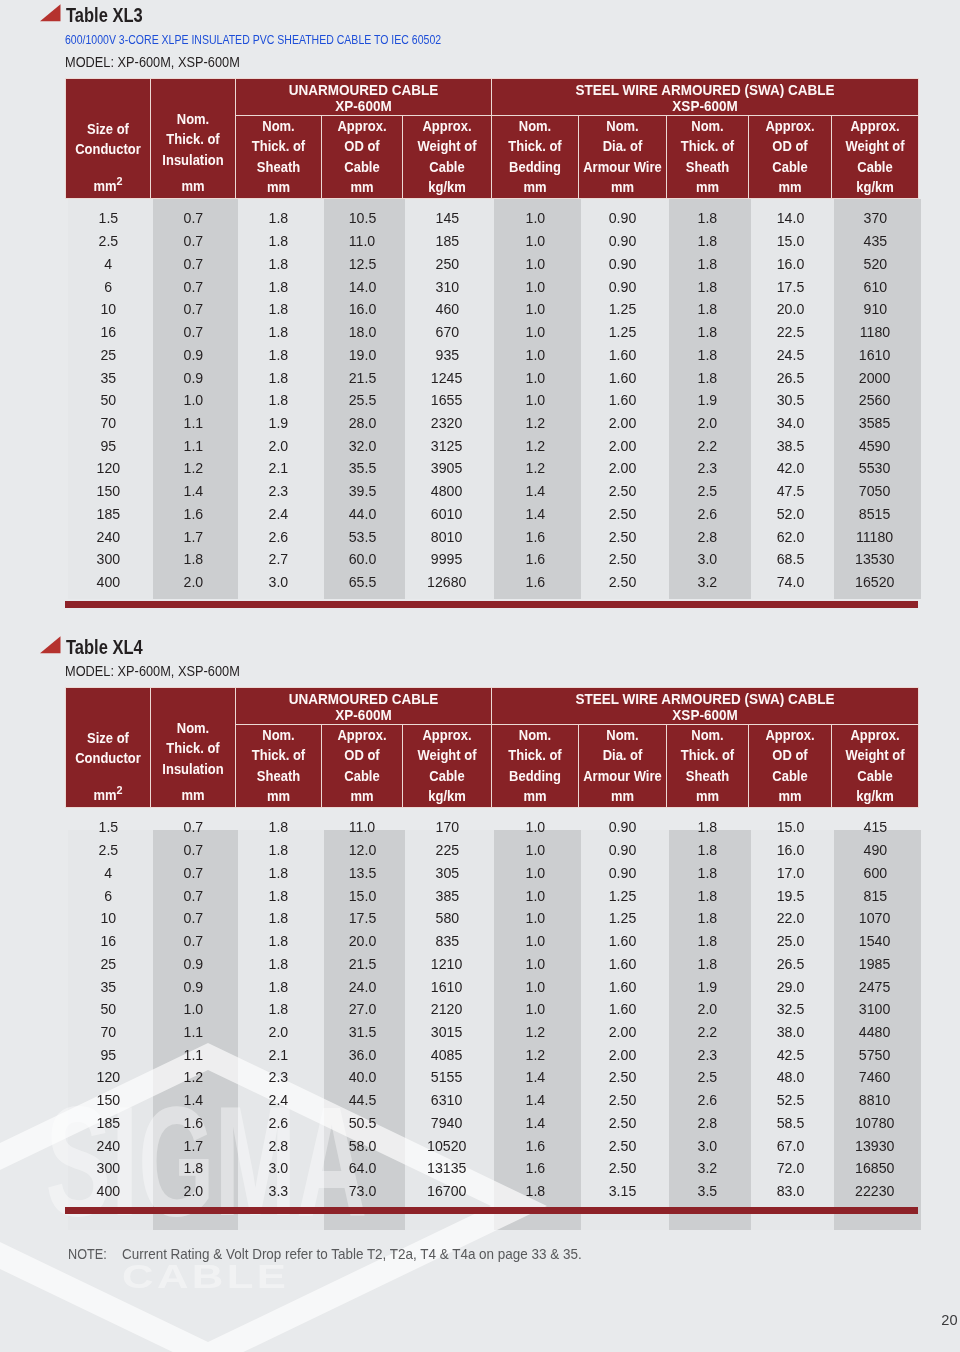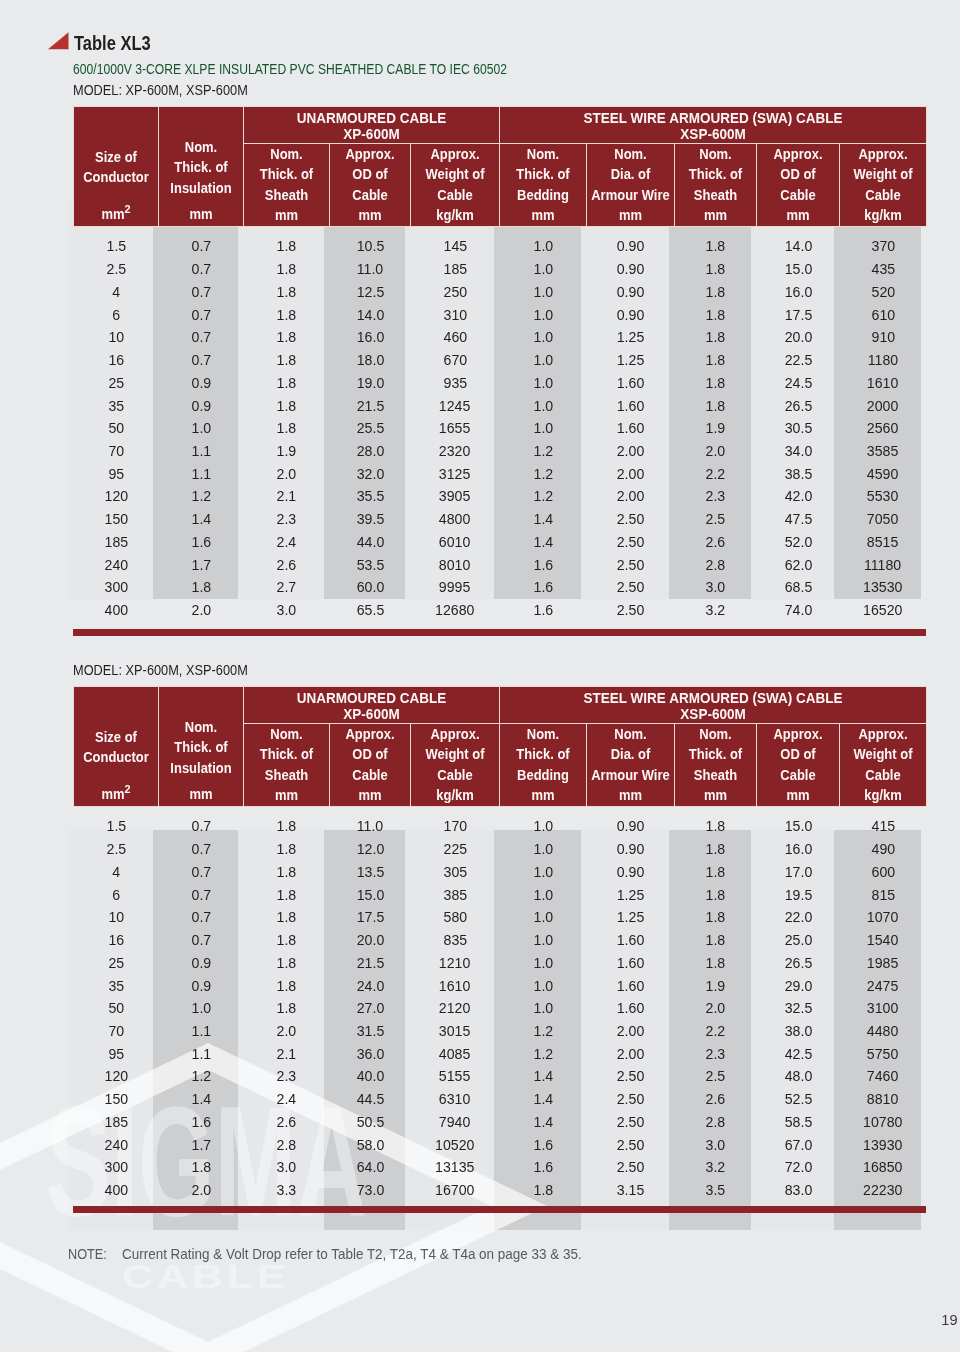--- a/index.html
+++ b/index.html
@@ -14,29 +14,29 @@
   .page{position:relative;width:960px;height:1352px;overflow:hidden;}
 
   
   .watermark{position:absolute;left:-131px;top:1042.7px;width:678px;height:326px;
     pointer-events:none;z-index:1;overflow:visible;}
   .wm-sigma{font-family:"Liberation Sans",sans-serif;font-weight:bold;font-size:155px;}
   .wm-cable{font-family:"Liberation Sans",sans-serif;font-weight:bold;font-size:34px;letter-spacing:2.6px;}
 
   .content{position:static;}
 
-  .tblblock{position:absolute;left:73px;width:853px;z-index:2;margin-top:28px;}
+  .tblblock{position:absolute;left:65px;width:853px;z-index:2;}
   #tblblock0{top:3px;}
   #tblblock1{top:635px;}
 
   .titlerow{position:relative;height:29px;}
   .tri{position:absolute;left:-25px;top:1.3px;width:20.5px;height:17.5px;}
   .ttl{position:absolute;left:1px;top:2px;font-size:19.3px;font-weight:bold;color:#231f20;
        line-height:22px;transform:scaleX(0.855);transform-origin:left center;white-space:nowrap;}
-  .sub{position:relative;height:23px;font-size:15px;color:#14532d;}
+  .sub{position:relative;height:23px;font-size:13px;color:#1d4ed8;}
   .sub span{position:absolute;left:0;top:-0.3px;transform:scaleX(0.81);transform-origin:left top;white-space:nowrap;}
   .model{position:relative;height:20px;font-size:15.1px;color:#231f20;}
   .model span{position:absolute;left:0;top:-2px;transform:scaleX(0.847);transform-origin:left top;white-space:nowrap;}
 
   table.t{border-collapse:collapse;table-layout:fixed;width:853px;margin-top:3px;}
   table.t td,table.t th{padding:0;margin:0;}
   .hd{color:#fdf6f6;font-weight:bold;text-align:center;
       border:1px solid #ecd9d4;}
   .grp{font-size:15.1px;line-height:16.7px;padding:0;vertical-align:top;height:36.5px;box-sizing:border-box;}
   .grp .g1{margin-top:2.5px;}
@@ -473,20 +473,26 @@
                 <td class="spacerb light"></td>
                 <td class="spacerb shade"></td>
                 <td class="spacerb light"></td>
                 <td class="spacerb shade"></td>
               </tr>
             </tbody>
           </table>
           <div class="redbar" style="background: rgb(141, 34, 40);"></div>
         </div>
         <div class="tblblock" id="tblblock1">
+          <div class="titlerow">
+            <svg class="tri" viewBox="0 0 21 17.5">
+              <path d="M21 0 L21 17.5 L0 17.5 Z" fill="#b5322e"></path>
+            </svg>
+            <div class="ttl">Table XL4</div>
+          </div>
           <div class="model">
             <span>MODEL: XP-600M, XSP-600M</span>
           </div>
           <table class="t">
             <colgroup>
               <col style="width: 85px;">
               <col style="width: 85px;">
               <col style="width: 86px;">
               <col style="width: 81px;">
               <col style="width: 89px;">
@@ -841,15 +847,15 @@
             </tbody>
           </table>
           <div class="redbar" style="background: rgb(141, 34, 40);"></div>
         </div>
       </div>
 
     <div class="note" id="noteblock">
       <span class="lbl">NOTE:</span><span class="txt">Current Rating &amp; Volt Drop refer to Table T2, T2a, T4 &amp; T4a on page 33 &amp; 35.</span>
     </div>
 
-    <div class="pageno">19</div>
+    <div class="pageno">20</div>
   </div>
 </div>
 
 </body></html>

